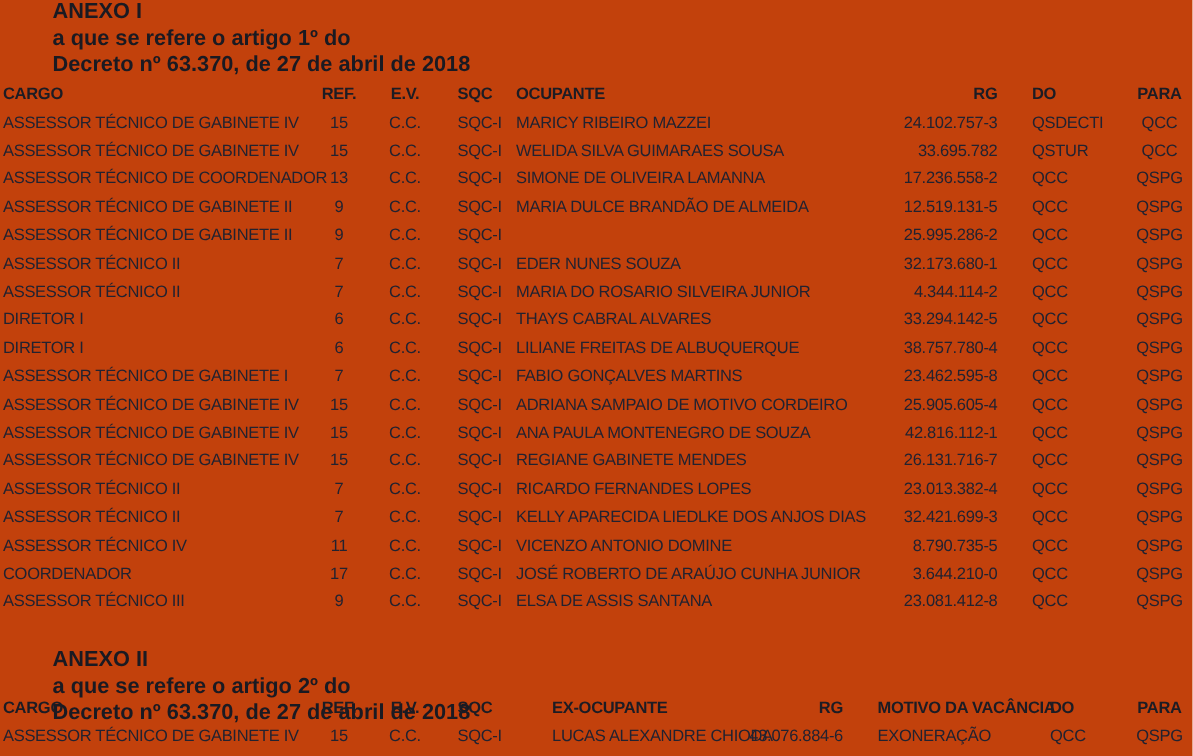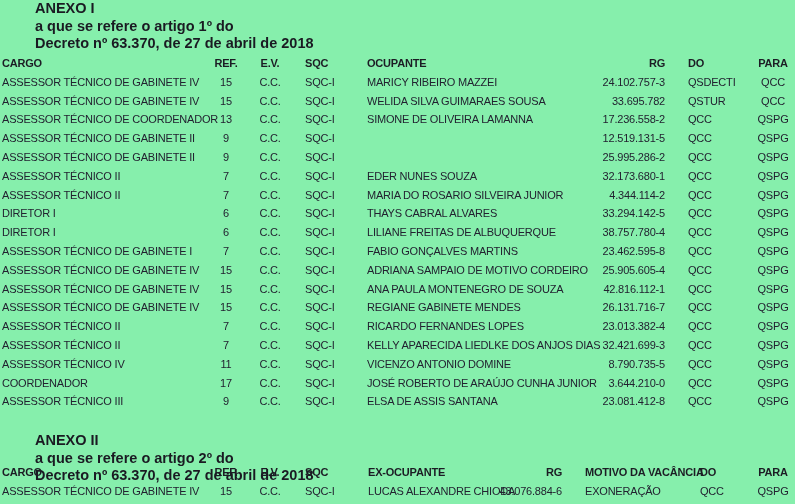--- a/index.html
+++ b/index.html
@@ -1,20 +1,20 @@
 <!DOCTYPE html>
 <html><head>
 <meta charset="utf-8">
 <style>
   html, body { margin: 0; padding: 0; background: #ffffff; }
   .page {
     position: relative;
     width: 795px;
     height: 504px;
-    background: #86efac;
+    background: #c2410c;
     font-family: "Liberation Sans", sans-serif;
     color: #1e1e26;
     overflow: hidden;
   }
   .section-heading {
     position: absolute;
     left: 35px;
     font-weight: 700;
     font-size: 14.5px;
     line-height: 17.5px;
@@ -39,21 +39,21 @@
     white-space: nowrap;
     color: #222230;
   }
   .header-row .cell { font-weight: 700; color: #1c1c24; }
 
   
   .t1 .c0 { left: 2px; }
   .t1 .c1 { left: 208px; width: 36px; text-align: center; }
   .t1 .c2 { left: 250px; width: 40px; text-align: center; }
   .t1 .c3 { left: 305px; }
-  .t1 .c4 { left: 367px; }
+  .t1 .c4 { left: 344px; }
   .t1 .c5 { left: 520px; width: 145px; text-align: right; }
   .t1 .c6 { left: 688px; }
   .t1 .c7 { left: 753px; width: 40px; text-align: center; }
 
   
   .t2 .c0 { left: 2px; }
   .t2 .c1 { left: 208px; width: 36px; text-align: center; }
   .t2 .c2 { left: 250px; width: 40px; text-align: center; }
   .t2 .c3 { left: 305px; }
   .t2 .c4 { left: 368px; }
@@ -113,20 +113,21 @@
         <span class="cell c4">SIMONE DE OLIVEIRA LAMANNA</span>
         <span class="cell c5">17.236.558-2</span>
         <span class="cell c6">QCC</span>
         <span class="cell c7">QSPG</span>
       </div>
       <div class="row">
         <span class="cell c0">ASSESSOR TÉCNICO DE GABINETE II</span>
         <span class="cell c1">9</span>
         <span class="cell c2">C.C.</span>
         <span class="cell c3">SQC-I</span>
+        <span class="cell c4">MARIA DULCE BRANDÃO DE ALMEIDA</span>
         <span class="cell c5">12.519.131-5</span>
         <span class="cell c6">QCC</span>
         <span class="cell c7">QSPG</span>
       </div>
       <div class="row">
         <span class="cell c0">ASSESSOR TÉCNICO DE GABINETE II</span>
         <span class="cell c1">9</span>
         <span class="cell c2">C.C.</span>
         <span class="cell c3">SQC-I</span>
         <span class="cell c5">25.995.286-2</span>

